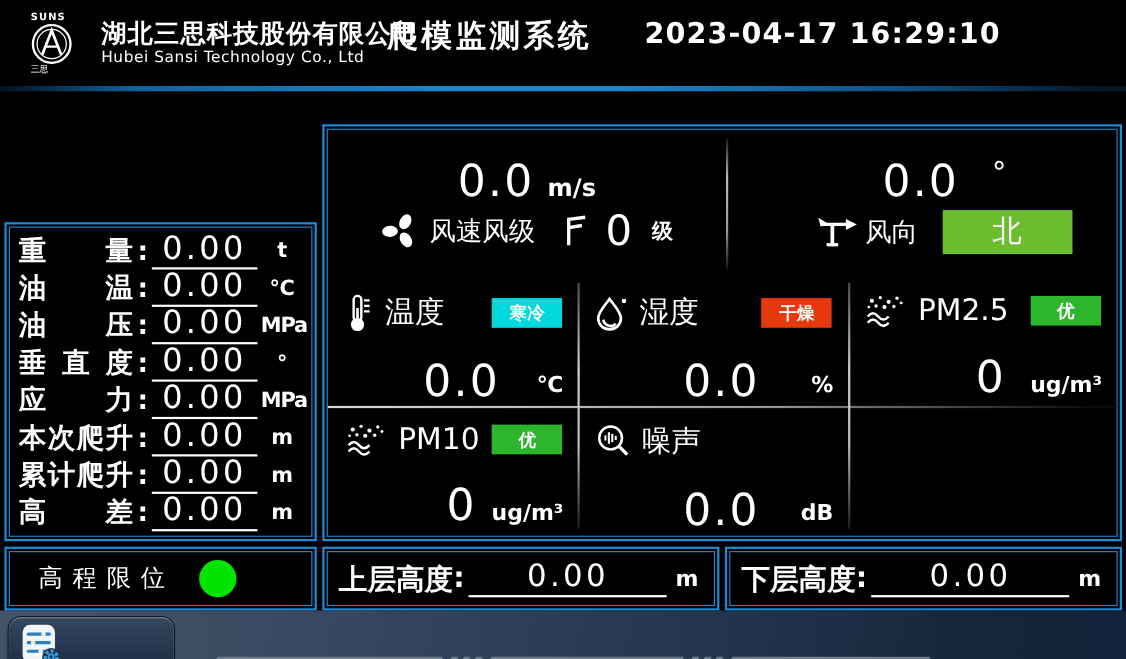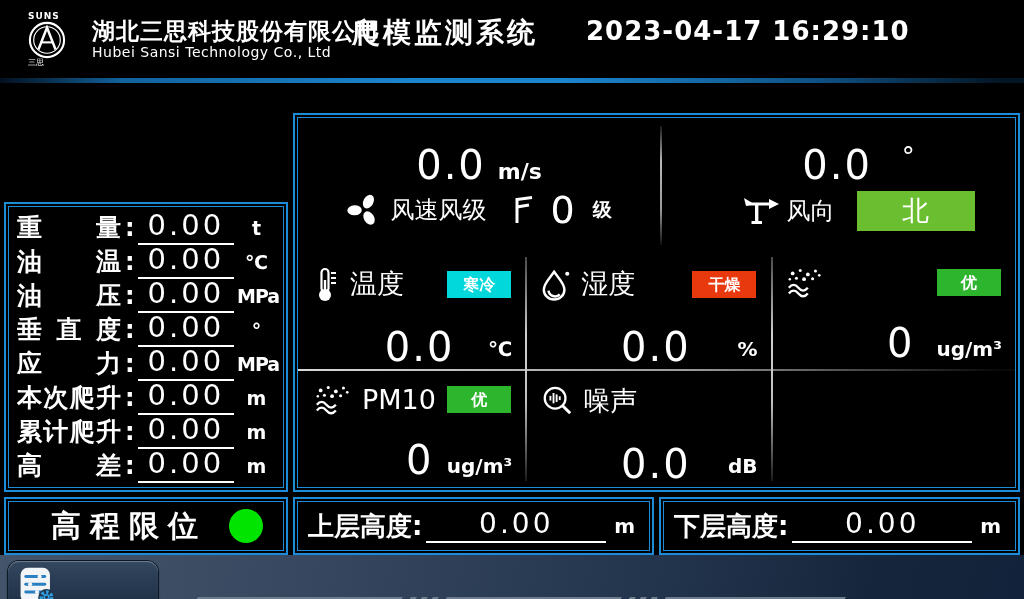--- a/index.html
+++ b/index.html
@@ -33,21 +33,21 @@
   .srow-label { width:104px; font-size:25px; font-weight:bold; line-height:1.1;
                 text-align:justify; text-align-last:justify; white-space:nowrap; overflow:hidden; }
   .srow-colon { font-size:24px; font-weight:bold; margin:0 3px 0 4px; }
   .srow-value { flex:1; border-bottom:2px solid #fff; text-align:center;
                 font-size:29px; letter-spacing:3px; line-height:1; padding-bottom:3px; }
   .srow-unit { width:38px; text-align:center; font-size:19px; font-weight:bold; letter-spacing:-1px; margin-left:3px; }
 
   
   .limit { height:58px; }
   .limit .panel-inner { display:flex; align-items:center; padding:0 16px; }
-  .limit-label { font-size:30px; font-weight:bold; letter-spacing:9px; margin-left:26px; }
+  .limit-label { font-size:22px; font-weight:normal; letter-spacing:9px; margin-left:10px; }
   .limit-dot { width:34px; height:34px; border-radius:50%; margin-left:22px; }
 
   
   .monitor { flex:1; }
   .monitor .panel-inner { display:flex; flex-direction:column; }
   .wind-row { height:135px; display:flex; }
   .wind-left { width:50.5%; }
   .wind-divider { width:2px; margin:8px 0; background:linear-gradient(to bottom,#1a1a1a,#b9b9b9 30%,#9a9a9a 70%,#101010); }
   .wind-right { flex:1;padding-left:40px; }
   .big-line { text-align:center; margin-top:25px; font-size:40px; letter-spacing:2px; line-height:1.1; }
@@ -274,20 +274,21 @@
                   <circle cx="31" cy="4.5" r="1.6"></circle>
                     <circle cx="11" cy="12" r="1.6"></circle>
                     <circle cx="19" cy="13" r="2"></circle>
                   <circle cx="28" cy="12.5" r="1.6"></circle>
                     <circle cx="35" cy="9" r="1.4"></circle>
                     <circle cx="4" cy="13" r="1.3"></circle>
                 </g>
                 <path d="M3,22 q5,-6 10,0 t10,0" stroke="#fff" stroke-width="2.4" fill="none"></path>
                 <path d="M3,28 q5,-6 10,0 t10,0" stroke="#fff" stroke-width="2.4" fill="none"></path>
               </svg>
+              <span class="tile-name">PM2.5</span>
               <span class="tile-badge" style="background: rgb(46, 181, 46);">优</span>
             </div>
             <div class="tile-value">0</div>
             <div class="tile-unit">ug/m³</div>
           </div>
 
           <div class="tile">
             <div class="tile-head">
               <svg width="38" height="32" viewBox="0 0 40 32">
                 <g fill="#fff">

